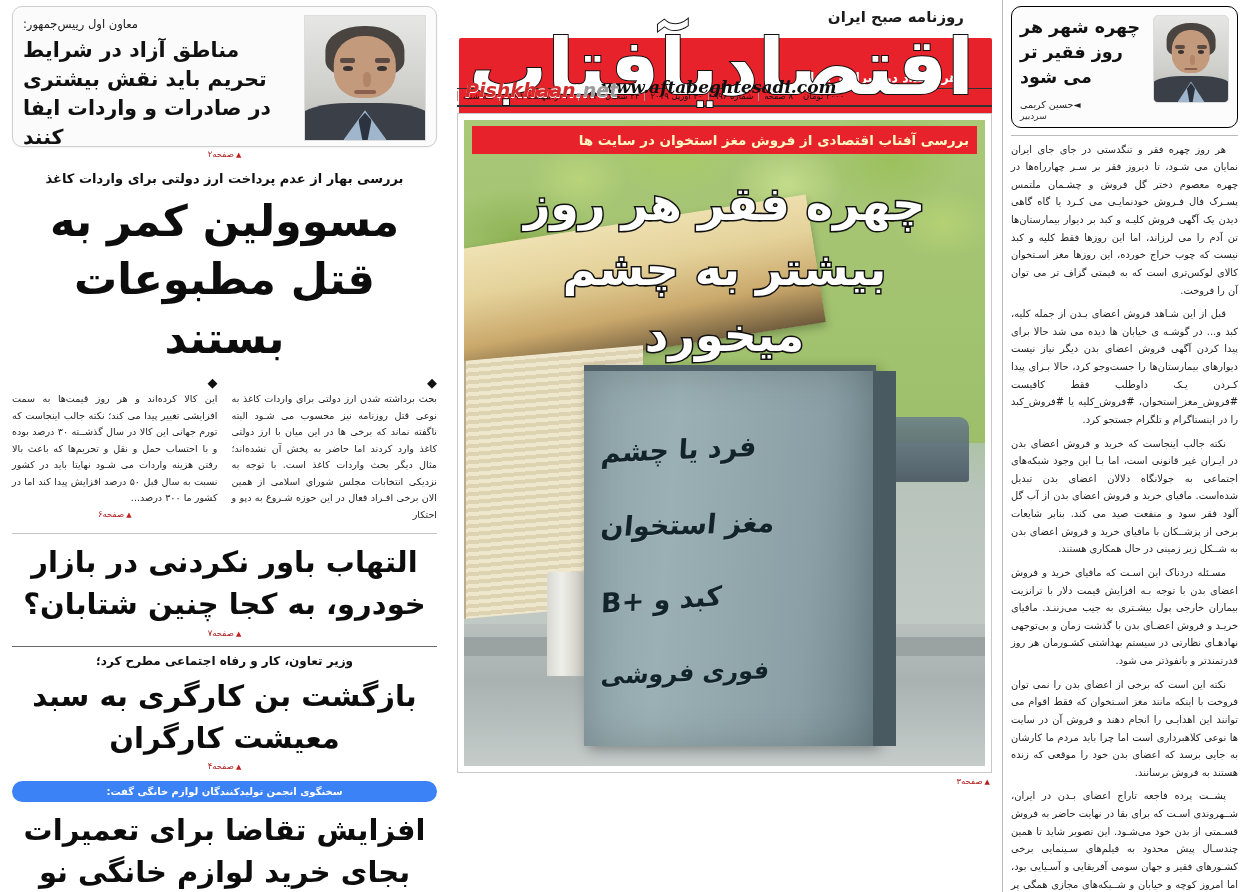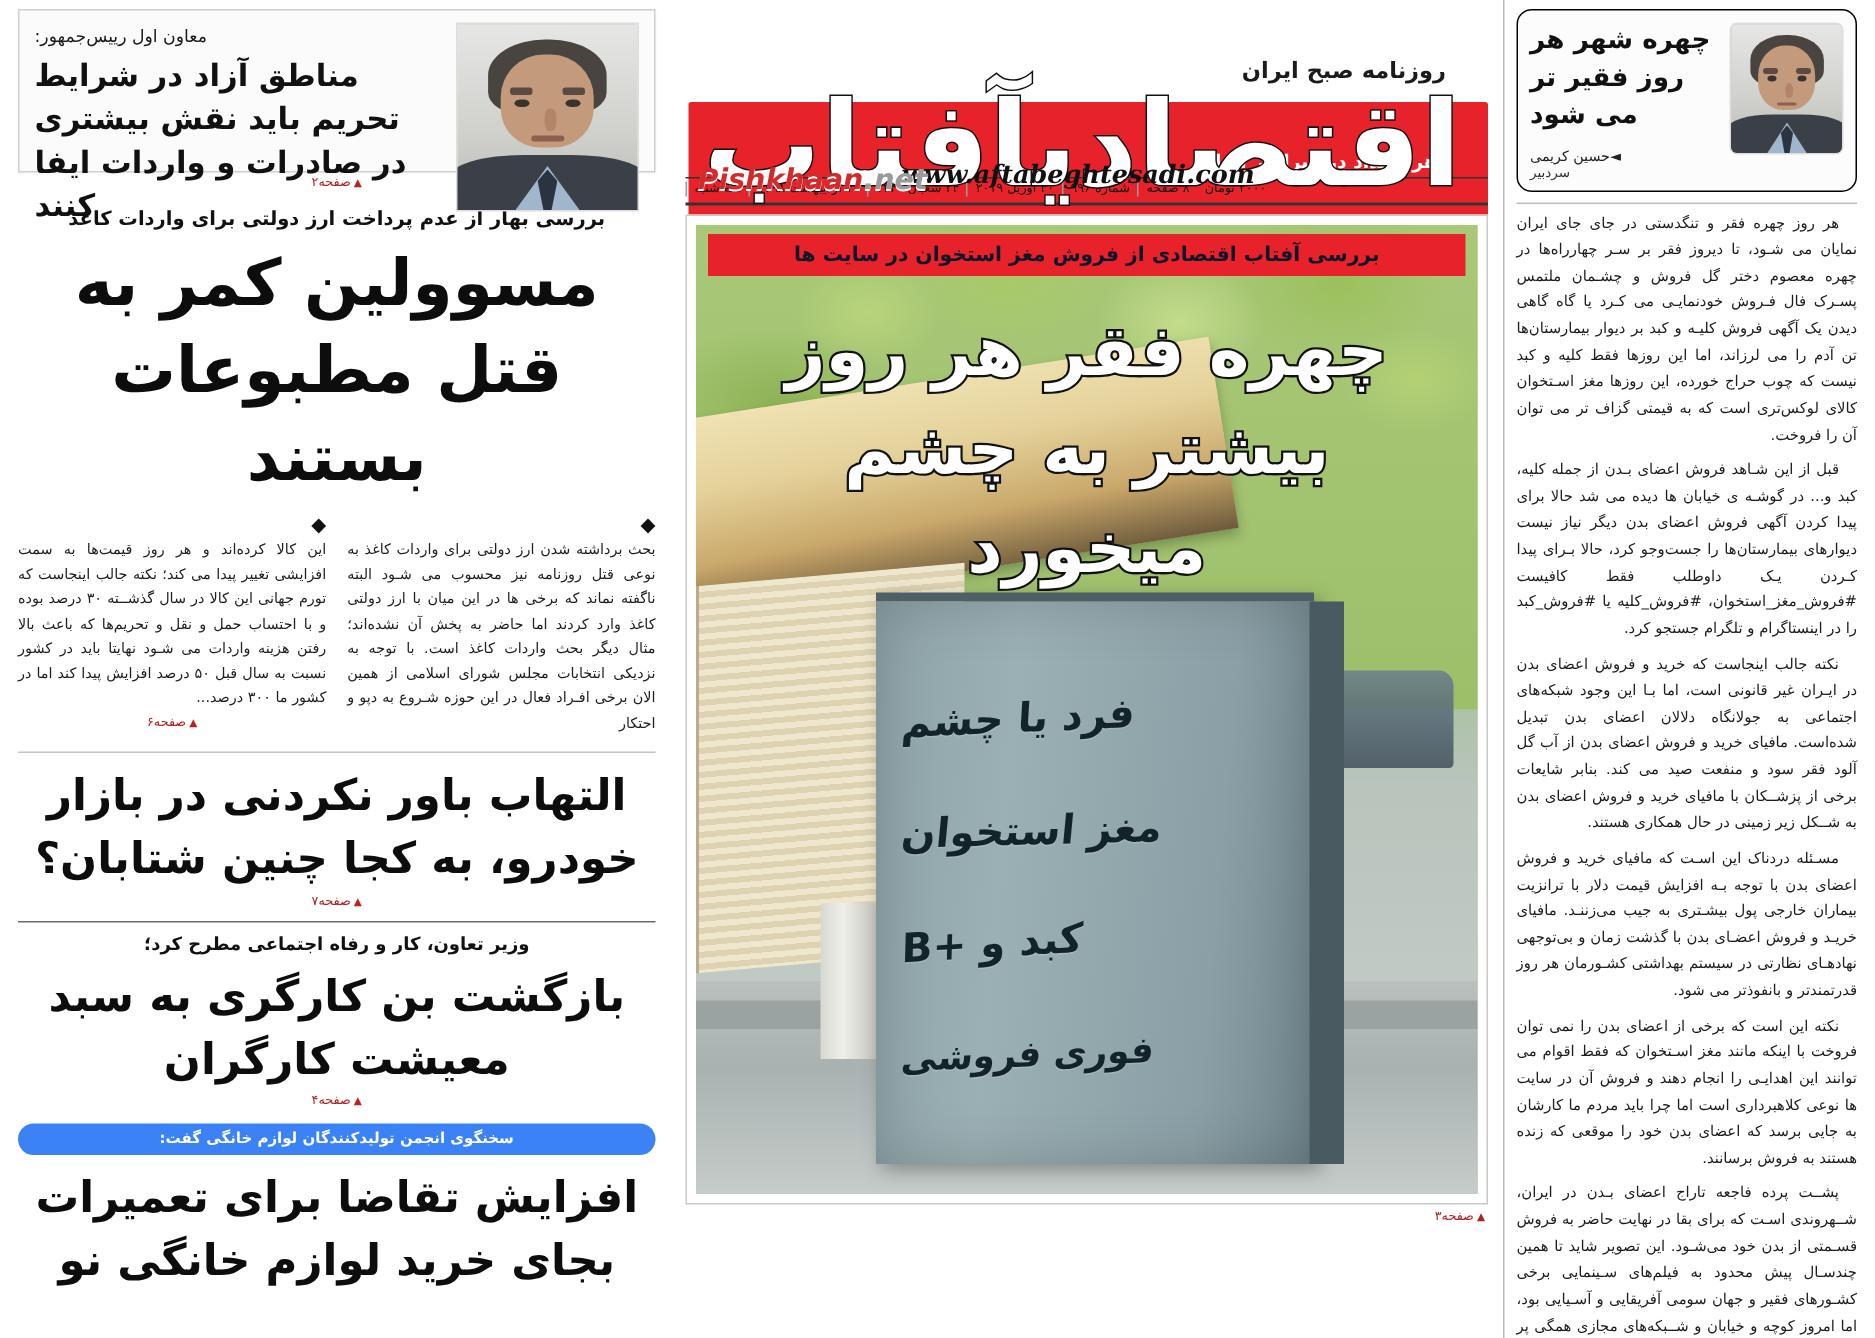--- a/index.html
+++ b/index.html
@@ -12,23 +12,23 @@
   }
   .page{position:relative;width:1250px;height:892px;background:#fff;display:flex;}
 
   
   .col-left{width:447px;padding:6px 10px 0 12px;box-sizing:border-box;position:relative;order:3;}
   .col-center{width:555px;box-sizing:border-box;position:relative;order:2;padding:0 4px;}
   .col-right{width:248px;box-sizing:border-box;position:relative;order:1;padding:6px 12px 0 8px;border-left:1px solid #b9b9b9;}
 
   
   .teaser{
-    border:1px solid #cfcfcf;border-radius:0;background:#fbfbfb;
+    border:1px solid #cfcfcf;border-radius:10px;background:#fbfbfb;
     padding:8px 10px 6px 10px;display:flex;gap:10px;align-items:flex-start;
-    box-shadow:0 1px 2px rgba(0,0,0,.05);height:109px;box-sizing:border-box;
+    box-shadow:0 1px 2px rgba(0,0,0,.05);height:141px;box-sizing:border-box;
   }
   .teaser-photo{
     width:120px;height:124px;flex:0 0 120px;border:1px solid #ddd;overflow:hidden;
     background:linear-gradient(160deg,#d8d8d4 0%,#c2beb6 100%);position:relative;
   }
   .teaser-text{flex:1;text-align:left;direction:rtl;}
   .kicker-sm{font-size:11.5px;color:#1a1a1a;margin:2px 0 5px 0;letter-spacing:0;}
   .teaser-head{
     font-size:20.5px;font-weight:bold;line-height:1.42;color:#111;
   }
@@ -46,21 +46,21 @@
   .face .brow.l{left:29%}.face .brow.r{right:29%}
   .face .eye{position:absolute;top:40%;width:8%;height:4.5%;background:#3a3230;border-radius:50%;}
   .face .eye.l{left:32%}.face .eye.r{right:32%}
   .face .nose{position:absolute;left:48%;top:45%;width:7%;height:12%;background:#b28567;border-radius:40%;}
   .face .mouth{position:absolute;left:50%;transform:translateX(-50%);top:60%;width:18%;height:3%;background:#8d5f4e;border-radius:3px;}
   .face .suit{position:absolute;left:50%;transform:translateX(-50%);bottom:0;width:108%;height:30%;background:#3b3f47;border-radius:38% 38% 0 0;}
   .face .shirt{position:absolute;left:50%;transform:translateX(-50%);bottom:0;width:36%;height:24%;background:#9fb6cc;clip-path:polygon(50% 0,100% 100%,0 100%);}
   .face .tie{position:absolute;left:50%;transform:translateX(-50%);bottom:0;width:11%;height:22%;background:#2b3340;clip-path:polygon(50% 0,100% 28%,70% 100%,30% 100%,0 28%);}
 
   
-  .masthead{position:relative;height:105px;margin-top:30px;}
+  .masthead{position:relative;height:105px;}
   .mast-top{position:relative;height:44px;}
   .paper-kicker{
     position:absolute;right:34px;top:8px;font-size:15px;font-weight:bold;color:#1b1b1b;
     letter-spacing:.5px;
   }
   .mast-red{
     position:absolute;left:8px;right:6px;top:38px;height:92px;background:#e8222a;
     border-radius:2px;
   }
   .mast-tagline{
@@ -135,22 +135,22 @@
     font-family:"DejaVu Sans","Liberation Sans",sans-serif;
     color:#13232a;direction:rtl;
   }
   .graffiti div{font-size:27px;font-weight:600;transform:rotate(-2.5deg) skewX(-6deg);
     text-shadow:0 1px 0 rgba(255,255,255,.15);white-space:nowrap;}
   .graffiti div:nth-child(2){transform:rotate(-1.5deg) skewX(-7deg);}
   .graffiti div:nth-child(3){transform:rotate(-3.5deg) skewX(-5deg);}
   .graffiti div:nth-child(4){transform:rotate(-2deg) skewX(-8deg);font-size:24px;}
 
   .photo-redband{
-    position:absolute;right:14px;left:14px;top:12px;background:#e8222a;color:#0f172a;
-    font-size:13.5px;font-weight:bold;text-align:center;padding:6px 8px;z-index:6;
+    position:absolute;right:14px;left:14px;top:12px;background:#e8222a;color:#fef9c3;
+    font-size:13.5px;font-weight:bold;padding:6px 8px;z-index:6;
     letter-spacing:.2px;
   }
   .photo-overlay{
     position:absolute;right:20px;left:20px;top:58px;z-index:6;text-align:center;direction:rtl;
     font-size:46px;font-weight:bold;line-height:1.42;color:#fff;
     -webkit-text-stroke:3px #111;paint-order:stroke fill;
   }
   .photo-pgref{font-size:8.5px;color:#b02020;margin:3px 8px 0 0;text-align:right;}
   .photo-pgref::before{content:"▲";font-size:7px;margin-left:2px;}
 

